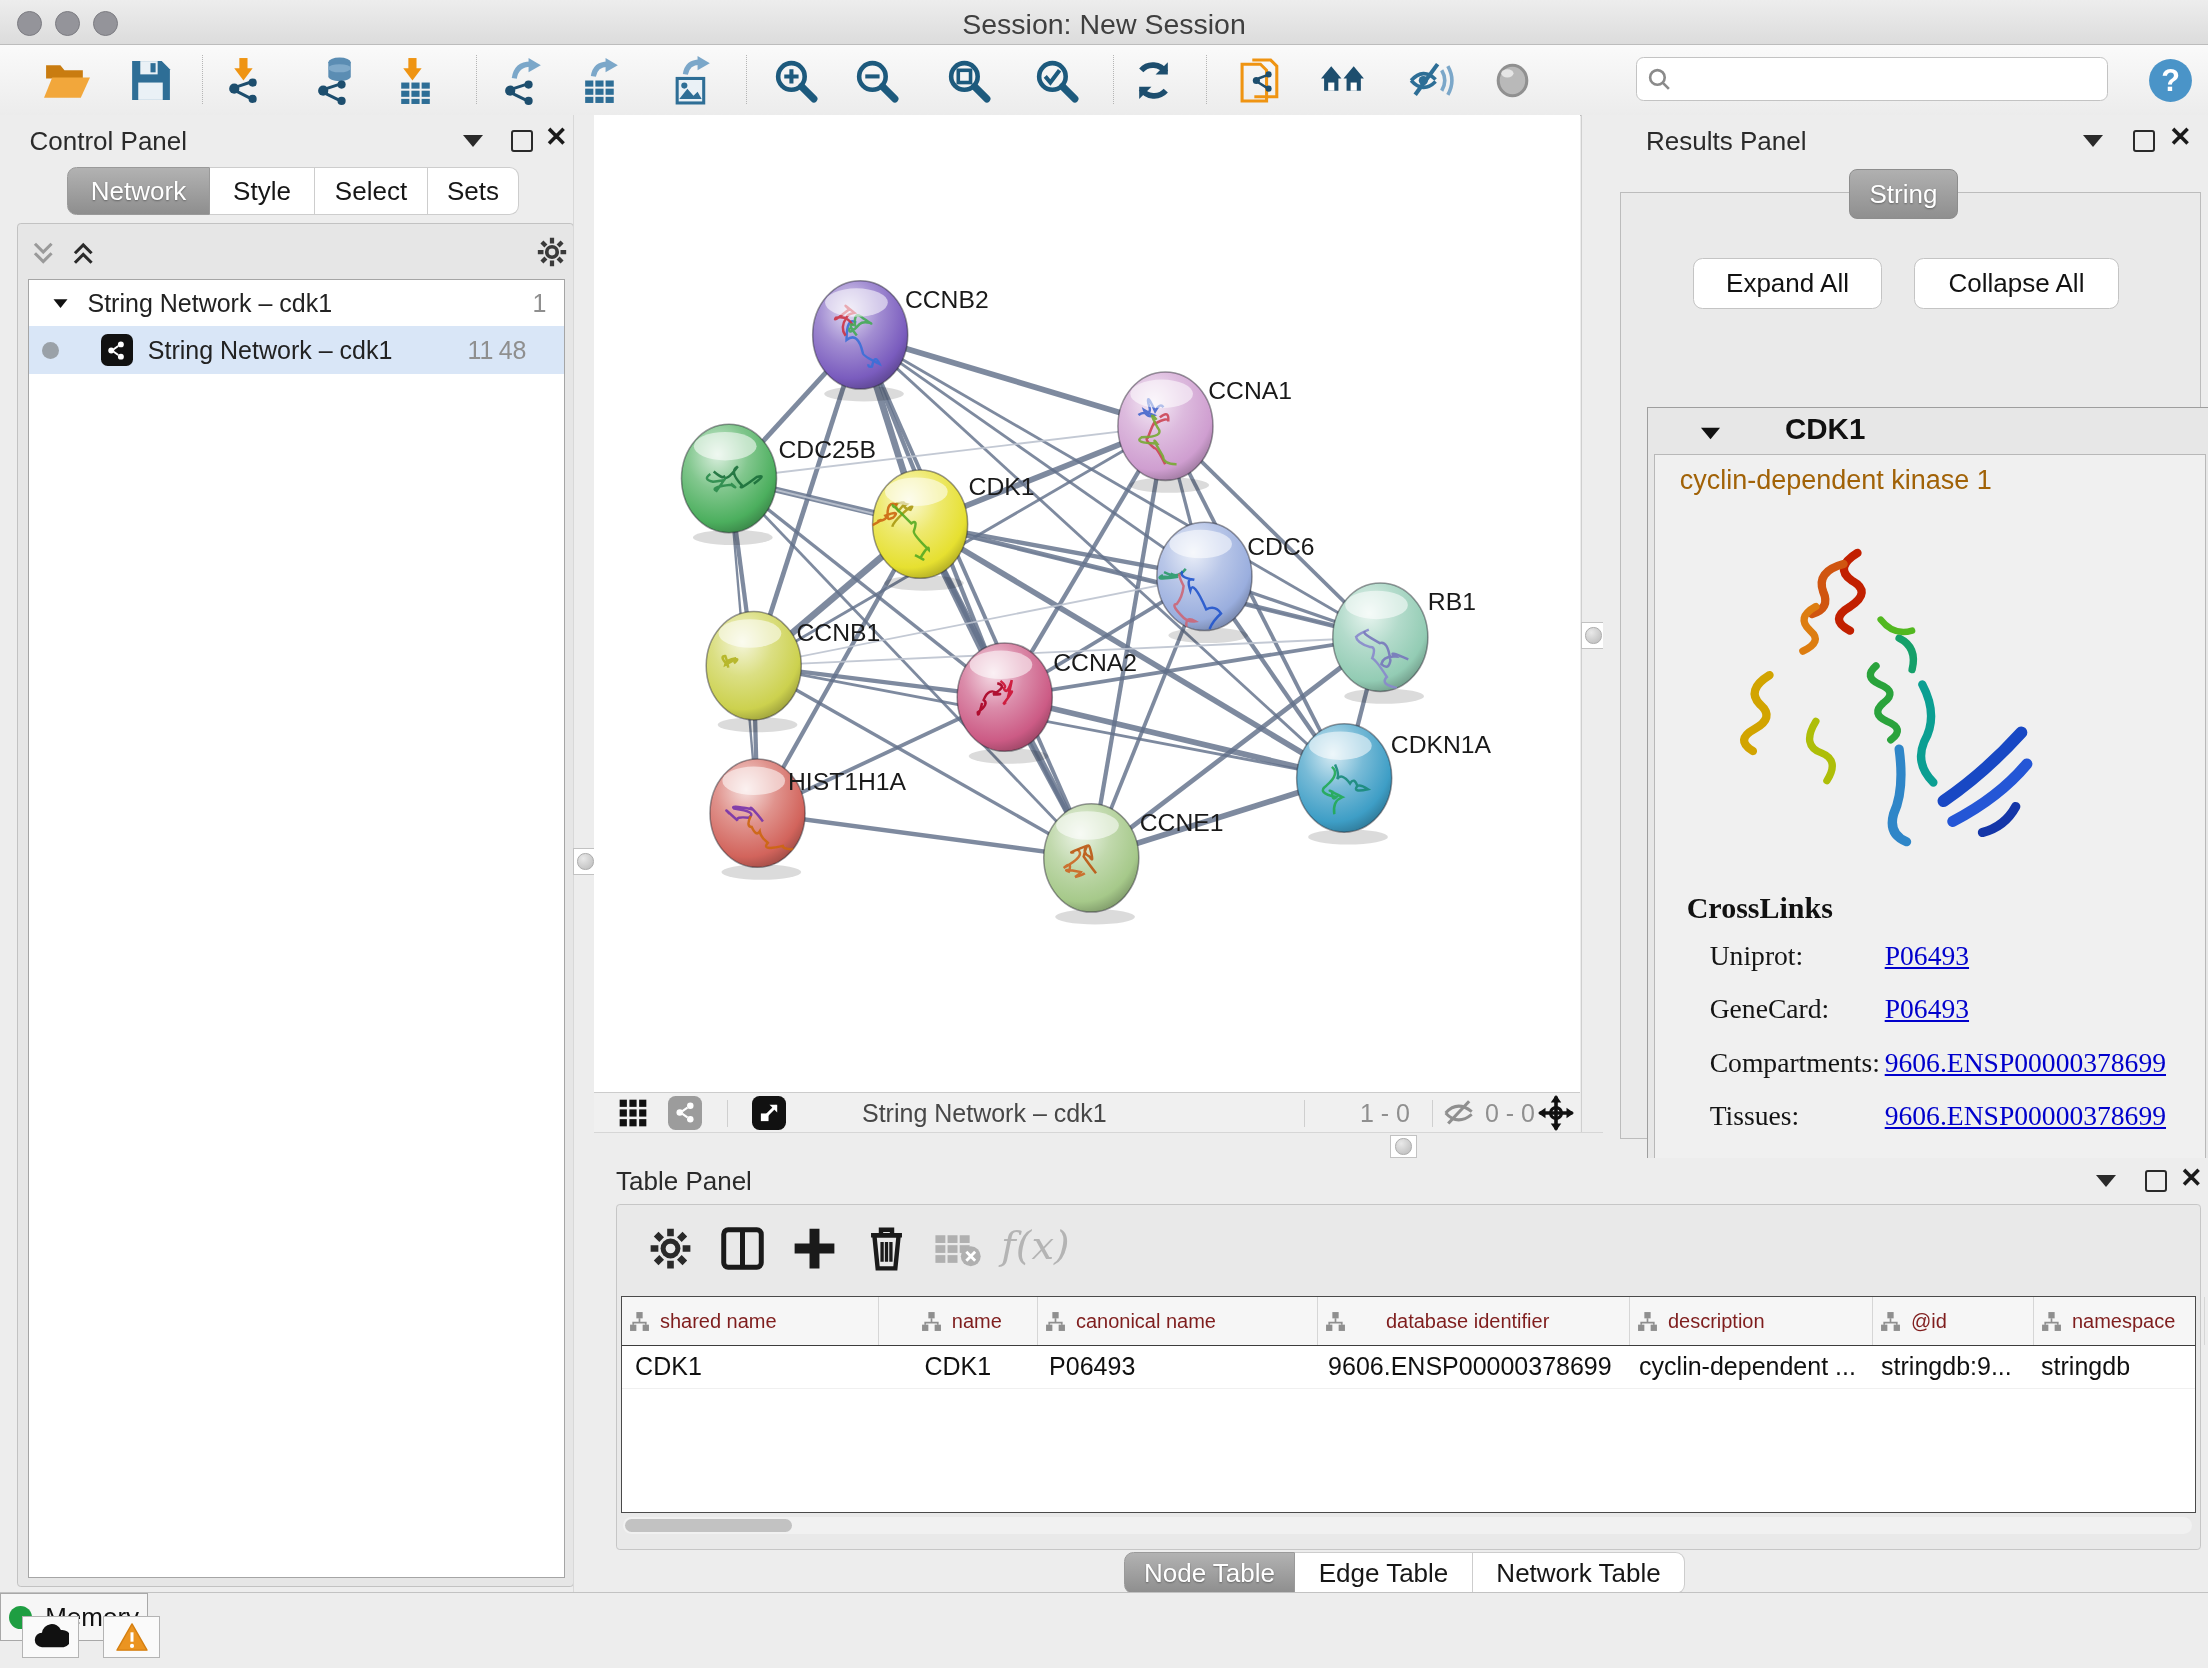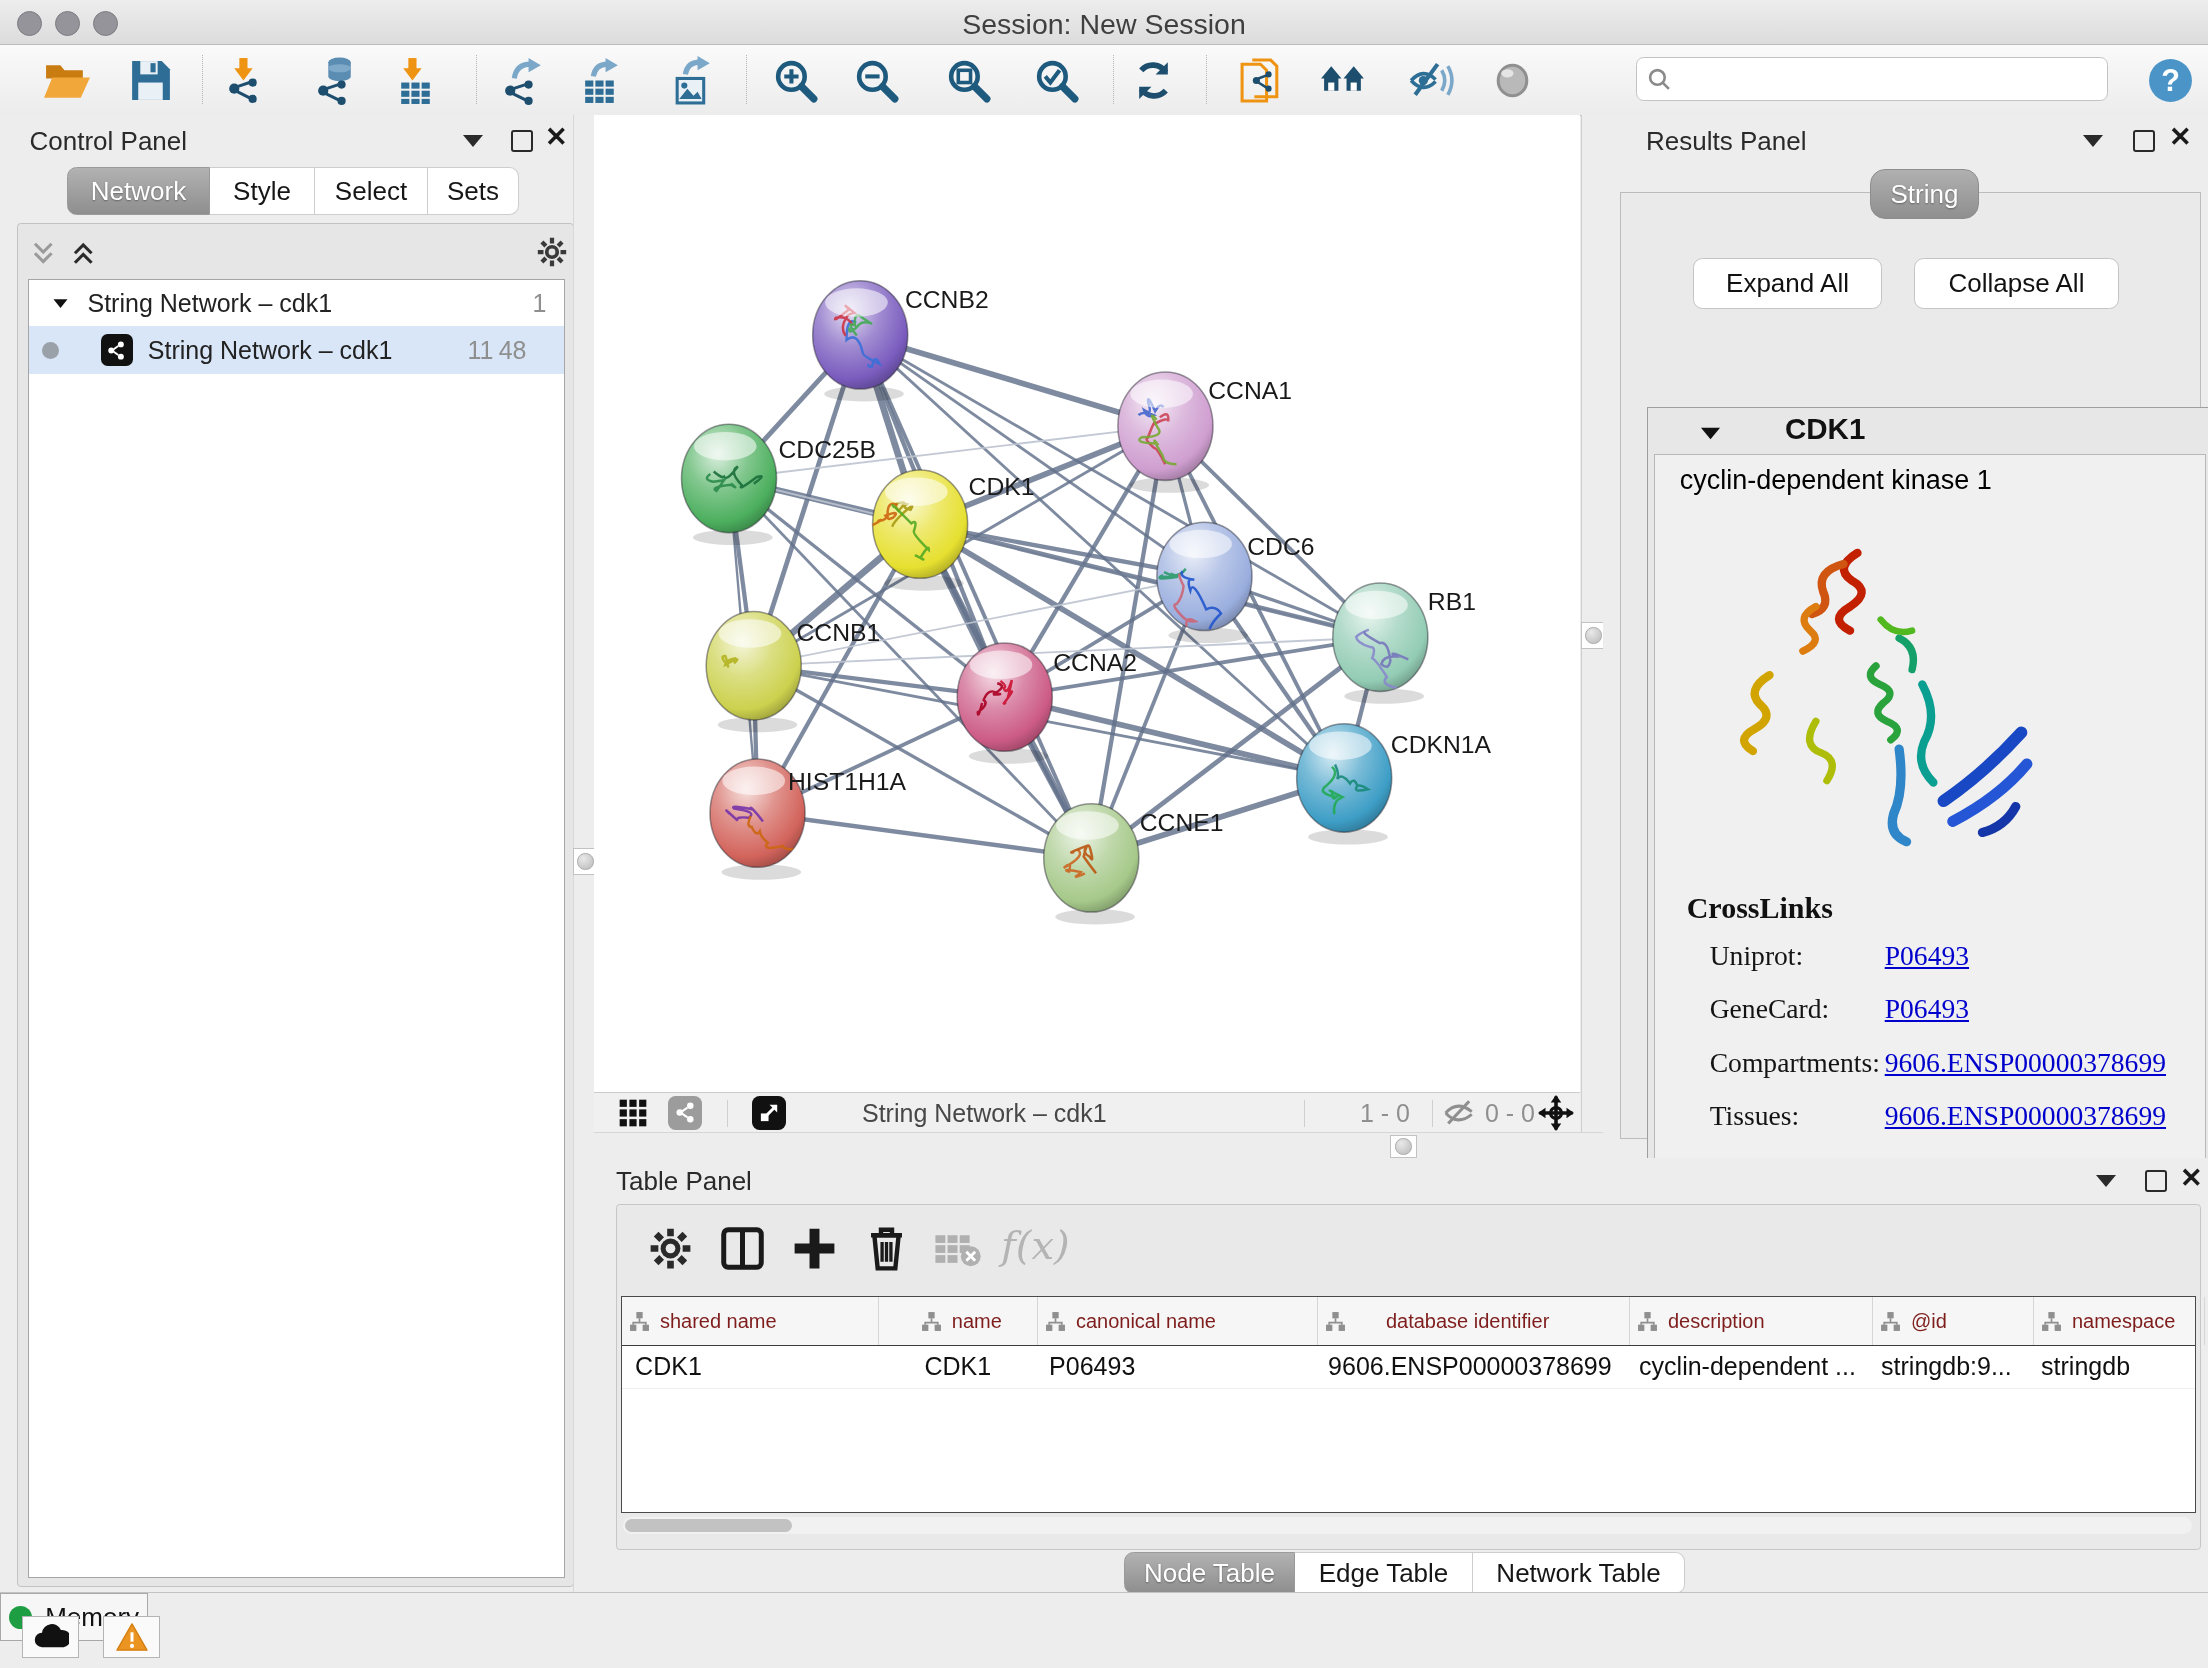--- a/index.html
+++ b/index.html
@@ -79,31 +79,31 @@
   .node-label{font-family:"Liberation Sans",sans-serif;font-size:26px;fill:#191919;}
 
   
   .ntb-sep{position:absolute;top:6.7px;height:27px;border-left:1px solid #cfcfcf;}
   .ntb-text{position:absolute;top:5.7px;font-size:25px;color:#474747;}
   .ntb-count{color:#8f8f8f;}
   #ntb-check{left:1320px;top:6.7px;width:27px;height:27px;border-radius:5.7px;background:#3f8fd2;
      color:#fff;font-size:21px;font-weight:bold;text-align:center;line-height:27px;}
 
   
-  #rp-tab{left:246px;top:54px;width:107px;height:48px;border-radius:15px;z-index:3;
+  #rp-tab{left:246px;top:54px;width:107px;height:48px;border-radius:8px;z-index:3;
      background:linear-gradient(#b0b0b0,#8f8f8f);border:1px solid #8d8d8d;color:#fff;
      font-size:26px;display:flex;align-items:center;justify-content:center;
-     text-shadow:0 1px 1.9px rgba(0,0,0,.35);cursor:pointer;margin-left:21px;}
+     text-shadow:0 1px 1.9px rgba(0,0,0,.35);cursor:pointer;}
   #rp-outer{left:17px;top:77px;width:579px;height:945px;background:#eaeaea;border:1px solid #bcbcbc;text-align:center;}
   .rp-btn{position:absolute;top:65px;height:49px;background:#fff;border:1px solid #c4c4c4;
      border-radius:9.5px;font-size:26px;color:#111;display:flex;align-items:center;
      justify-content:center;cursor:pointer;}
   #rp-section{left:26px;top:214px;width:563px;height:799px;background:#e7e7e7;border:1px solid #9e9e9e;}
   #rp-inner{left:5.7px;top:46px;width:550px;height:748px;background:#f0f0f0;border:1px solid #b8b8b8;}
-  #rp-gene-desc{left:25px;top:9.5px;font-size:27px;color:#000000;}
+  #rp-gene-desc{left:25px;top:9.5px;font-size:27px;color:#a16207;}
   #rp-gene-name{left:137px;top:3.8px;font-size:29.5px;font-weight:bold;color:#111;}
   .serif{font-family:"Liberation Serif",serif;}
   #rp-crosslinks-title{left:32px;top:436px;font-size:30px;font-weight:bold;color:#111;}
   .cl-row{position:absolute;left:55px;width:476px;height:38px;font-size:27.6px;}
   .cl-row .cl-label{position:absolute;left:0;color:#141414;}
   .cl-row a{position:absolute;left:175px;color:#0000cc;text-decoration:underline;cursor:pointer;white-space:nowrap;}
 
   
   #tp-box{left:22px;top:46px;width:1583px;height:344px;background:#e9e9e9;
      border:1px solid #c6c6c6;border-radius:3.8px;}

